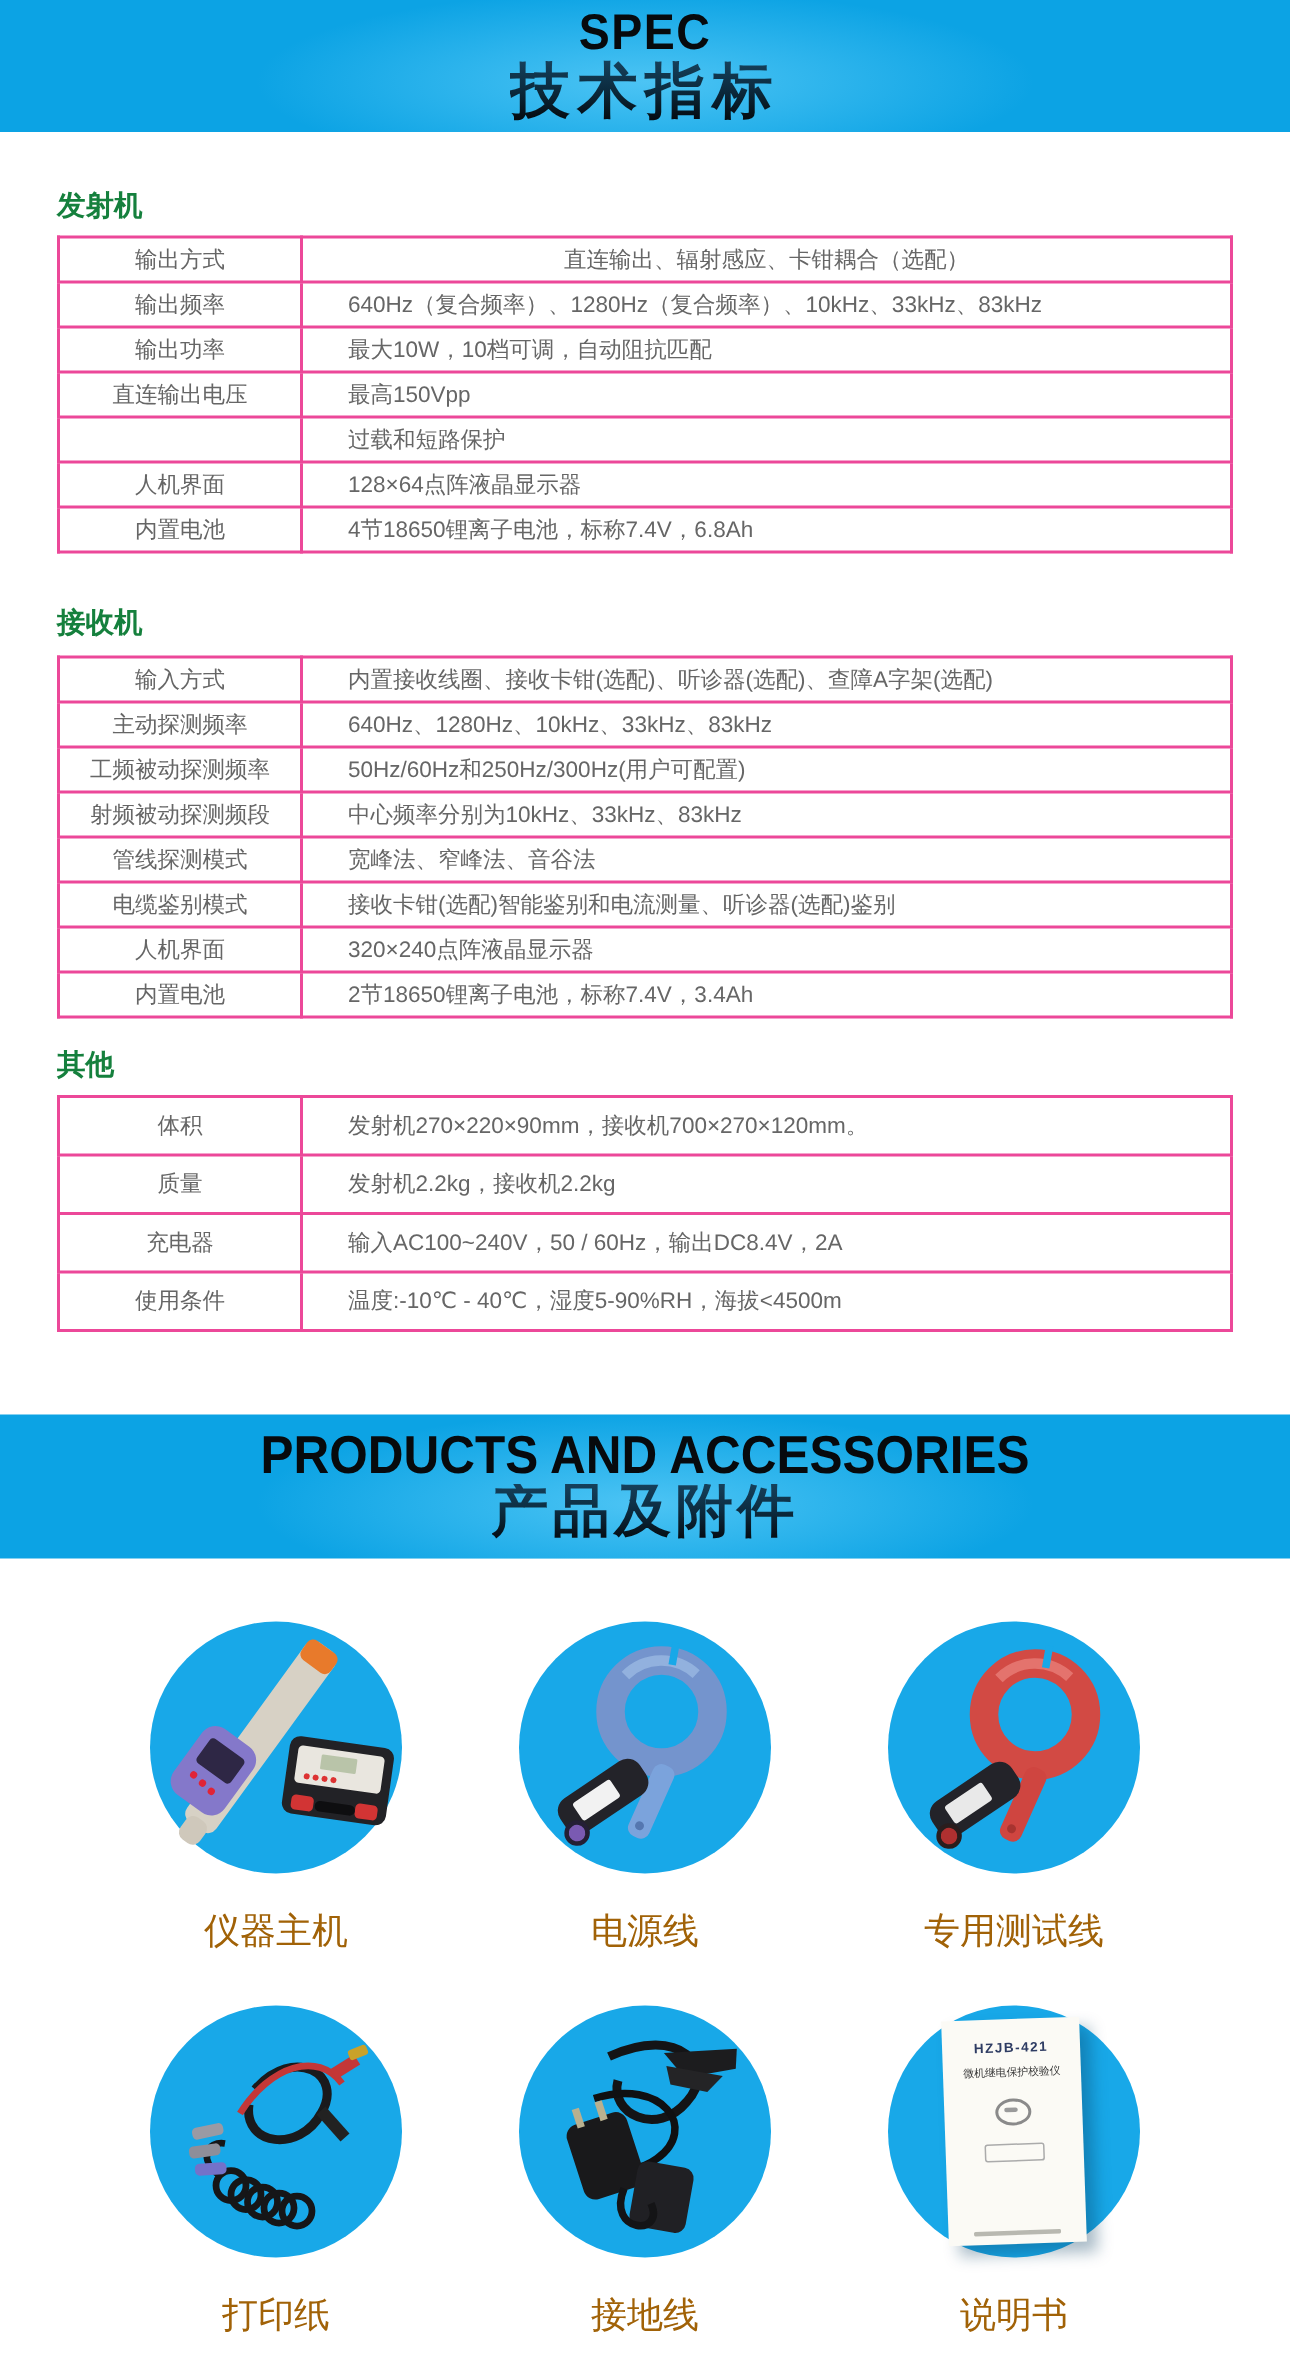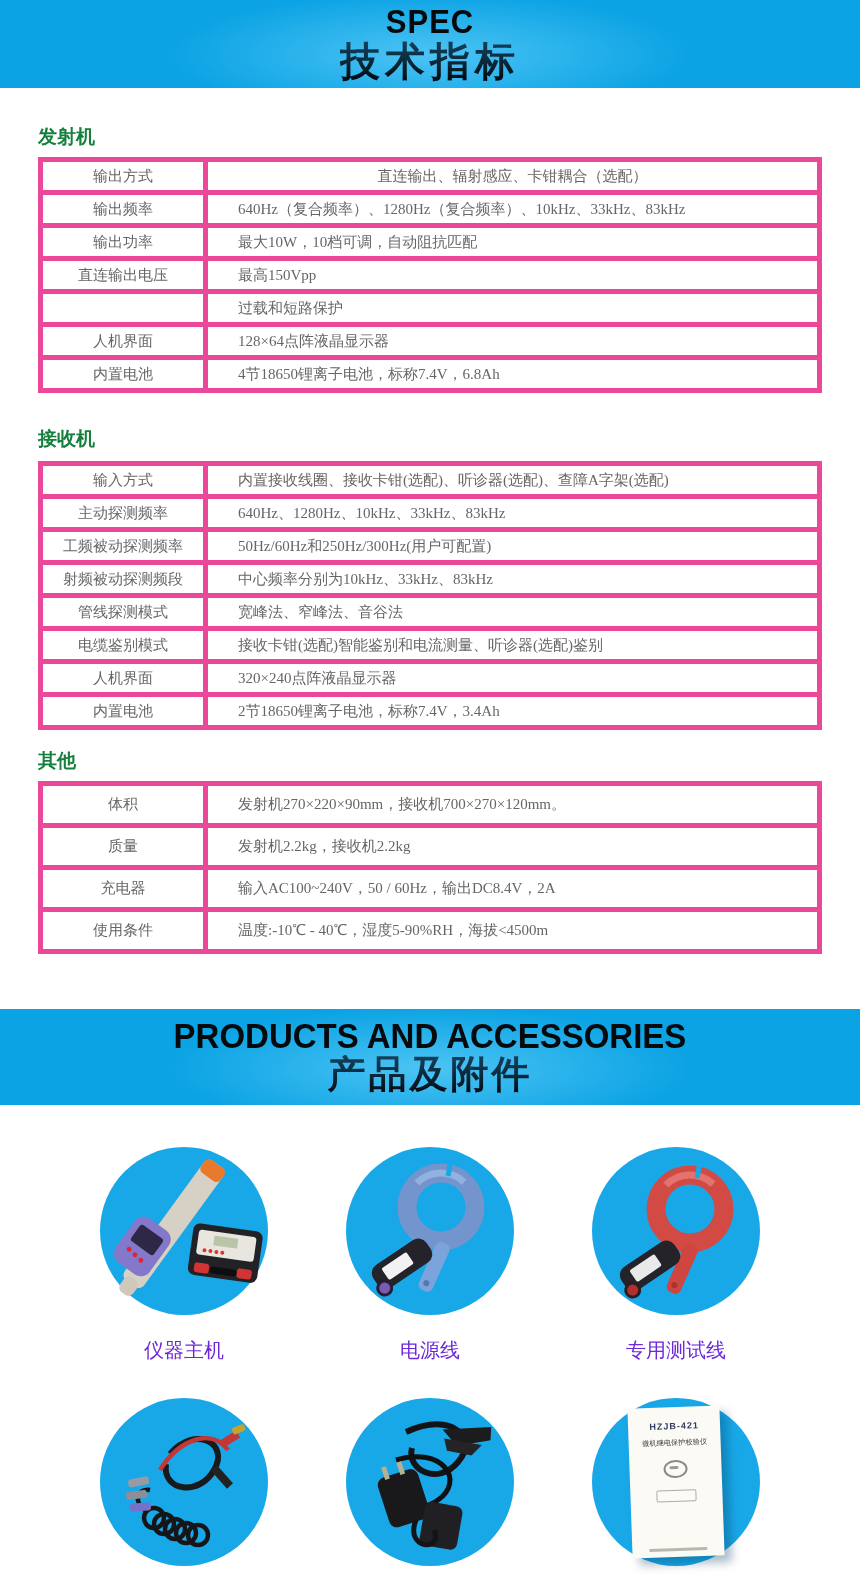--- a/index.html
+++ b/index.html
@@ -29,39 +29,39 @@
   }
   .banner.b2 .zh{font-size:38px;letter-spacing:3px;}
 
   
   .content{padding:0 38px;}
   .sec-title{font-size:19px;font-weight:bold;color:#15803d;}
   .sec-title.t1{margin-top:36px;margin-bottom:7px;}
   .sec-title.t2{margin-top:33px;margin-bottom:9px;}
   .sec-title.t3{margin-top:18px;margin-bottom:7px;}
   table.spec{width:100%;border-collapse:collapse;table-layout:fixed;}
-  .spec td{border:5px solid #ec4899;font-size:15px;color:#666;overflow:hidden;white-space:nowrap;font-family:Liberation Serif, serif;}
+  .spec td{border:2px solid #ec4899;font-size:15px;color:#666;overflow:hidden;white-space:nowrap;}
   .spec td.lbl{width:152px;text-align:center;padding:0 4px;}
   .spec td.val{padding:0 8px 0 30px;text-align:left;}
   .spec td.val.center{text-align:center;padding:0 8px;}
   .spec.compact td{height:28px;}
   .spec.tall td{height:37px;}
 
   
   .gap-before-banner2{height:55px;}
   .products{padding:42px 0 46px 0;background:#fff;}
   .prow{display:flex;justify-content:space-between;padding:0 96px;}
   .prow + .prow{margin-top:34px;}
   .pitem{width:176px;display:flex;flex-direction:column;align-items:center;}
   .pcircle{
     width:168px;height:168px;border-radius:50%;
     background:#18a8e8;
     display:flex;align-items:center;justify-content:center;
   }
-  .plabel{margin-top:22px;font-size:20px;color:#6d28d9;}
+  .plabel{margin-top:22px;font-size:24px;color:#a16207;}
 
   
   .booklet{
     width:92px;height:150px;background:#fbfaf5;
     transform:rotate(-2deg);
     box-shadow:7px 7px 10px rgba(8,60,95,.35);
     display:flex;flex-direction:column;align-items:center;
     padding-top:14px;box-sizing:border-box;
   }
   .bk-model{font-size:9px;font-weight:bold;color:#2e3c63;letter-spacing:1px;white-space:nowrap;}

